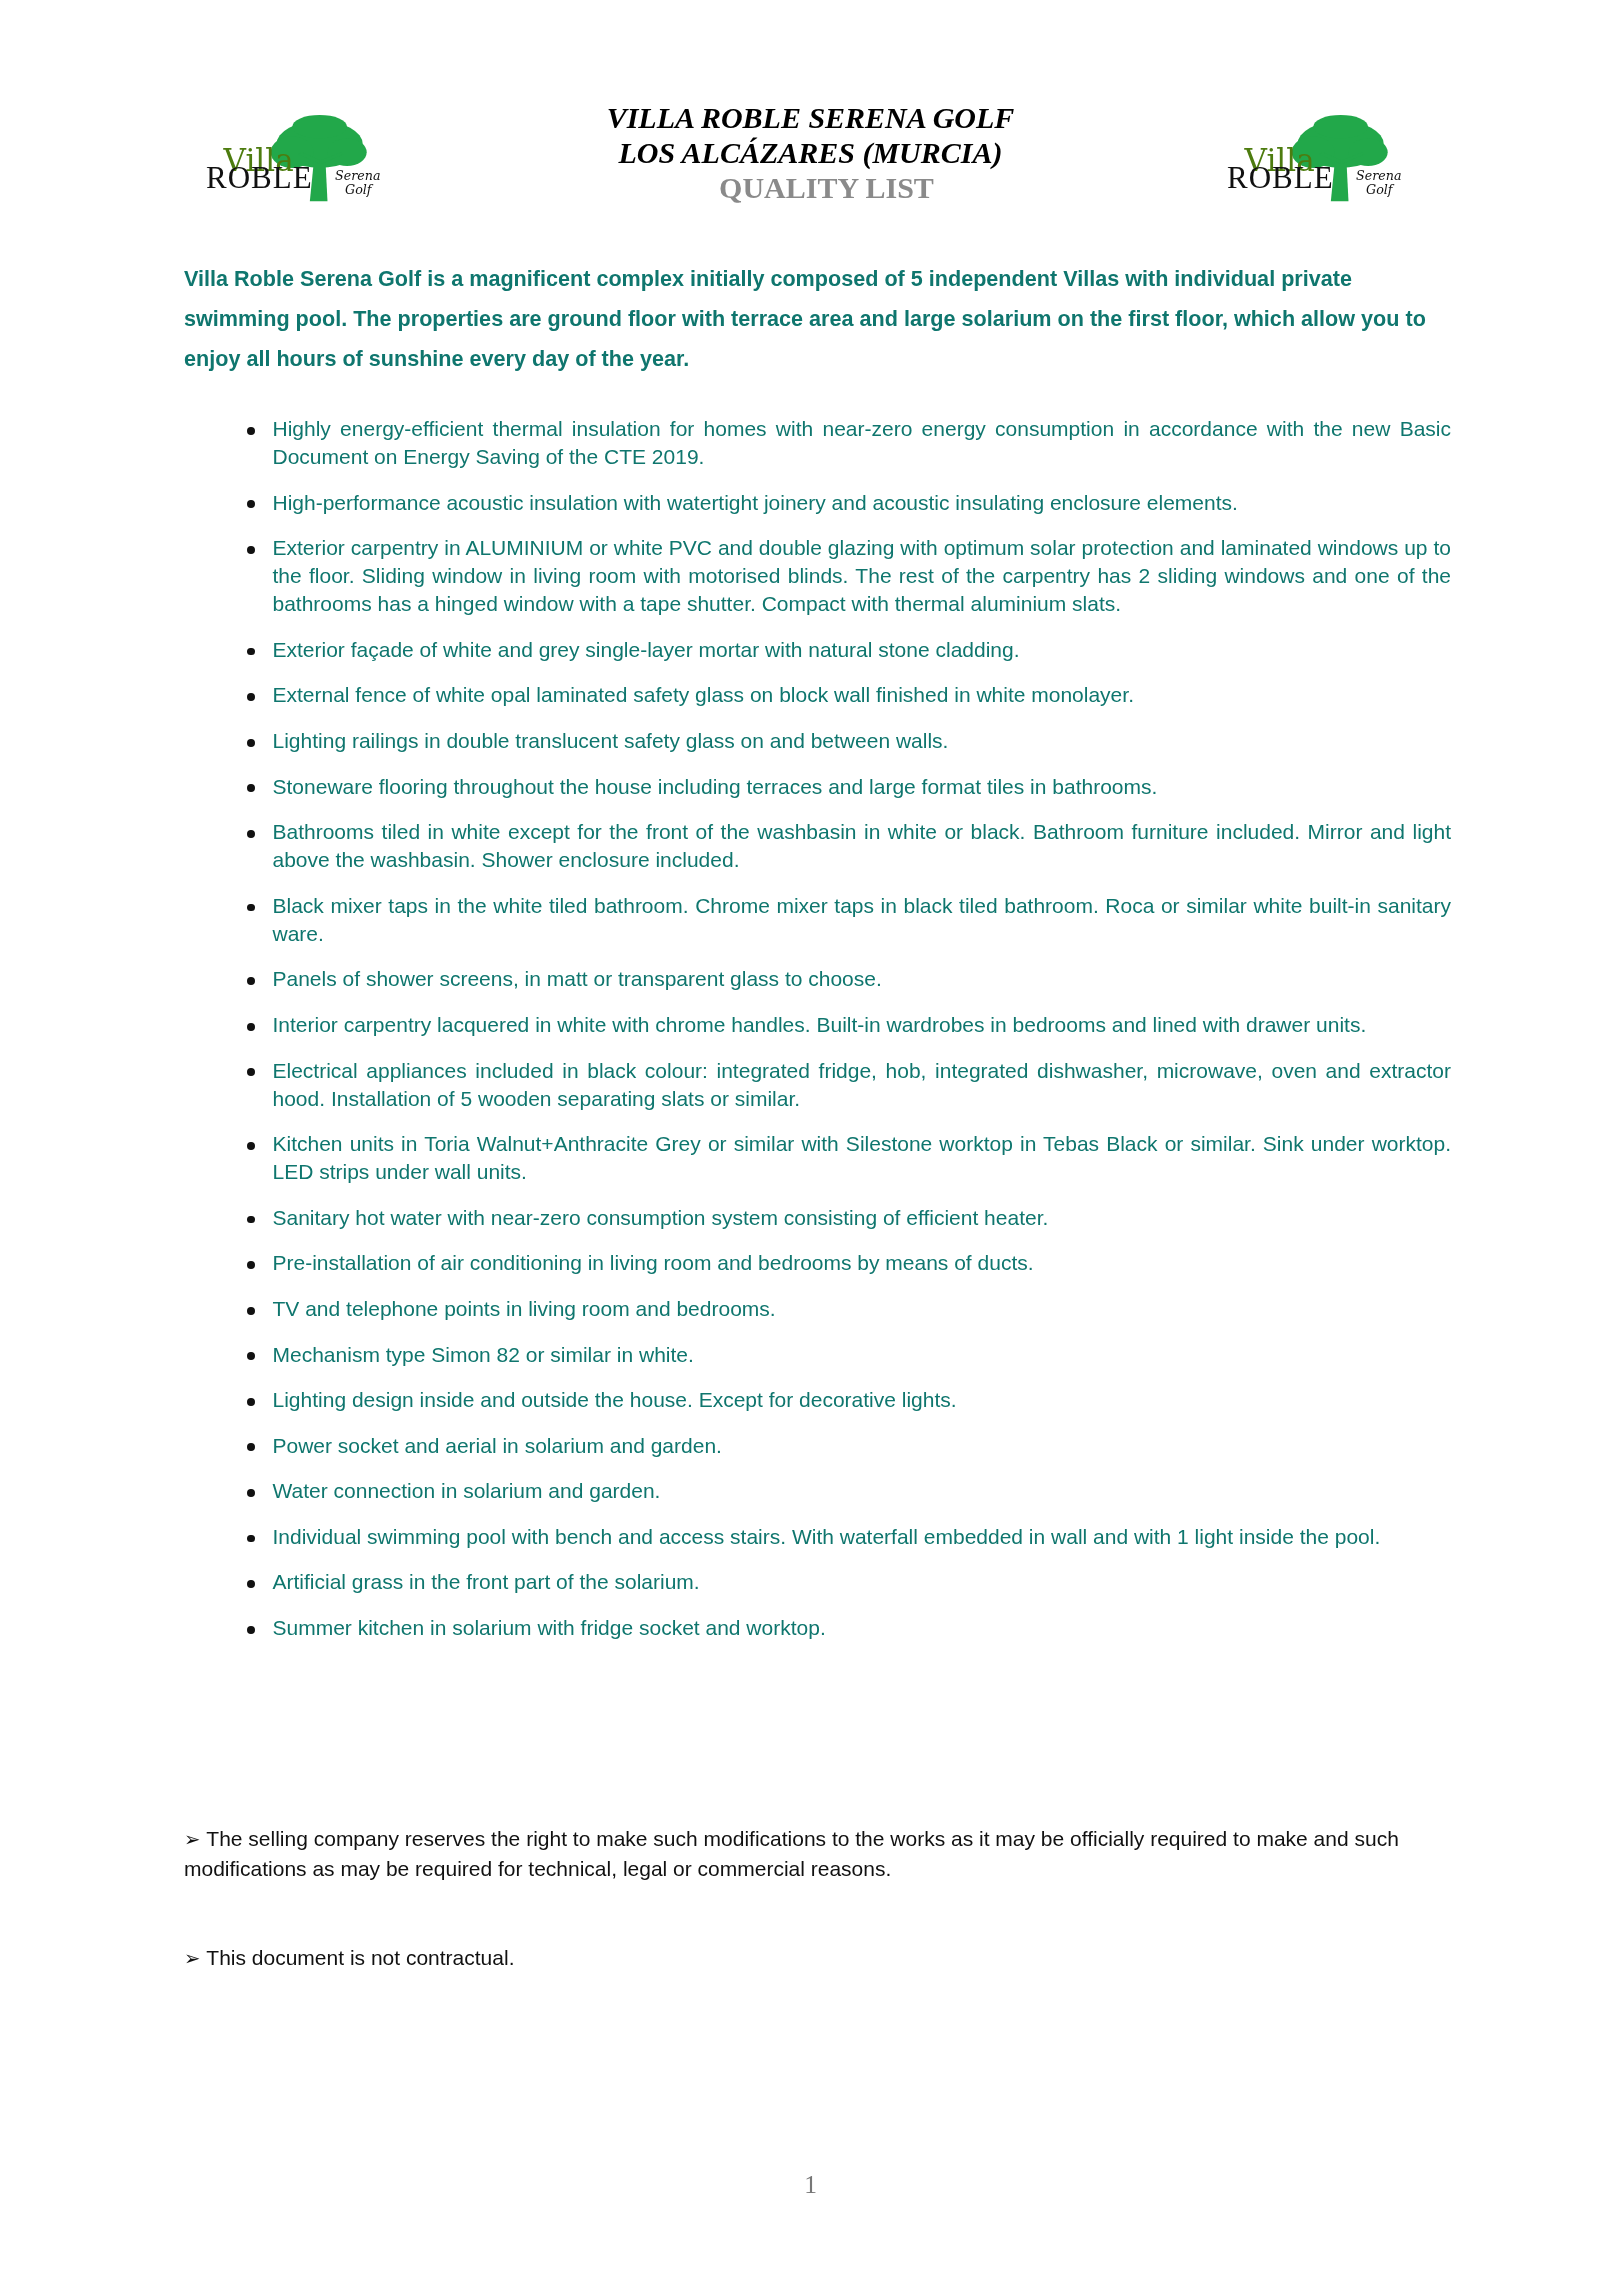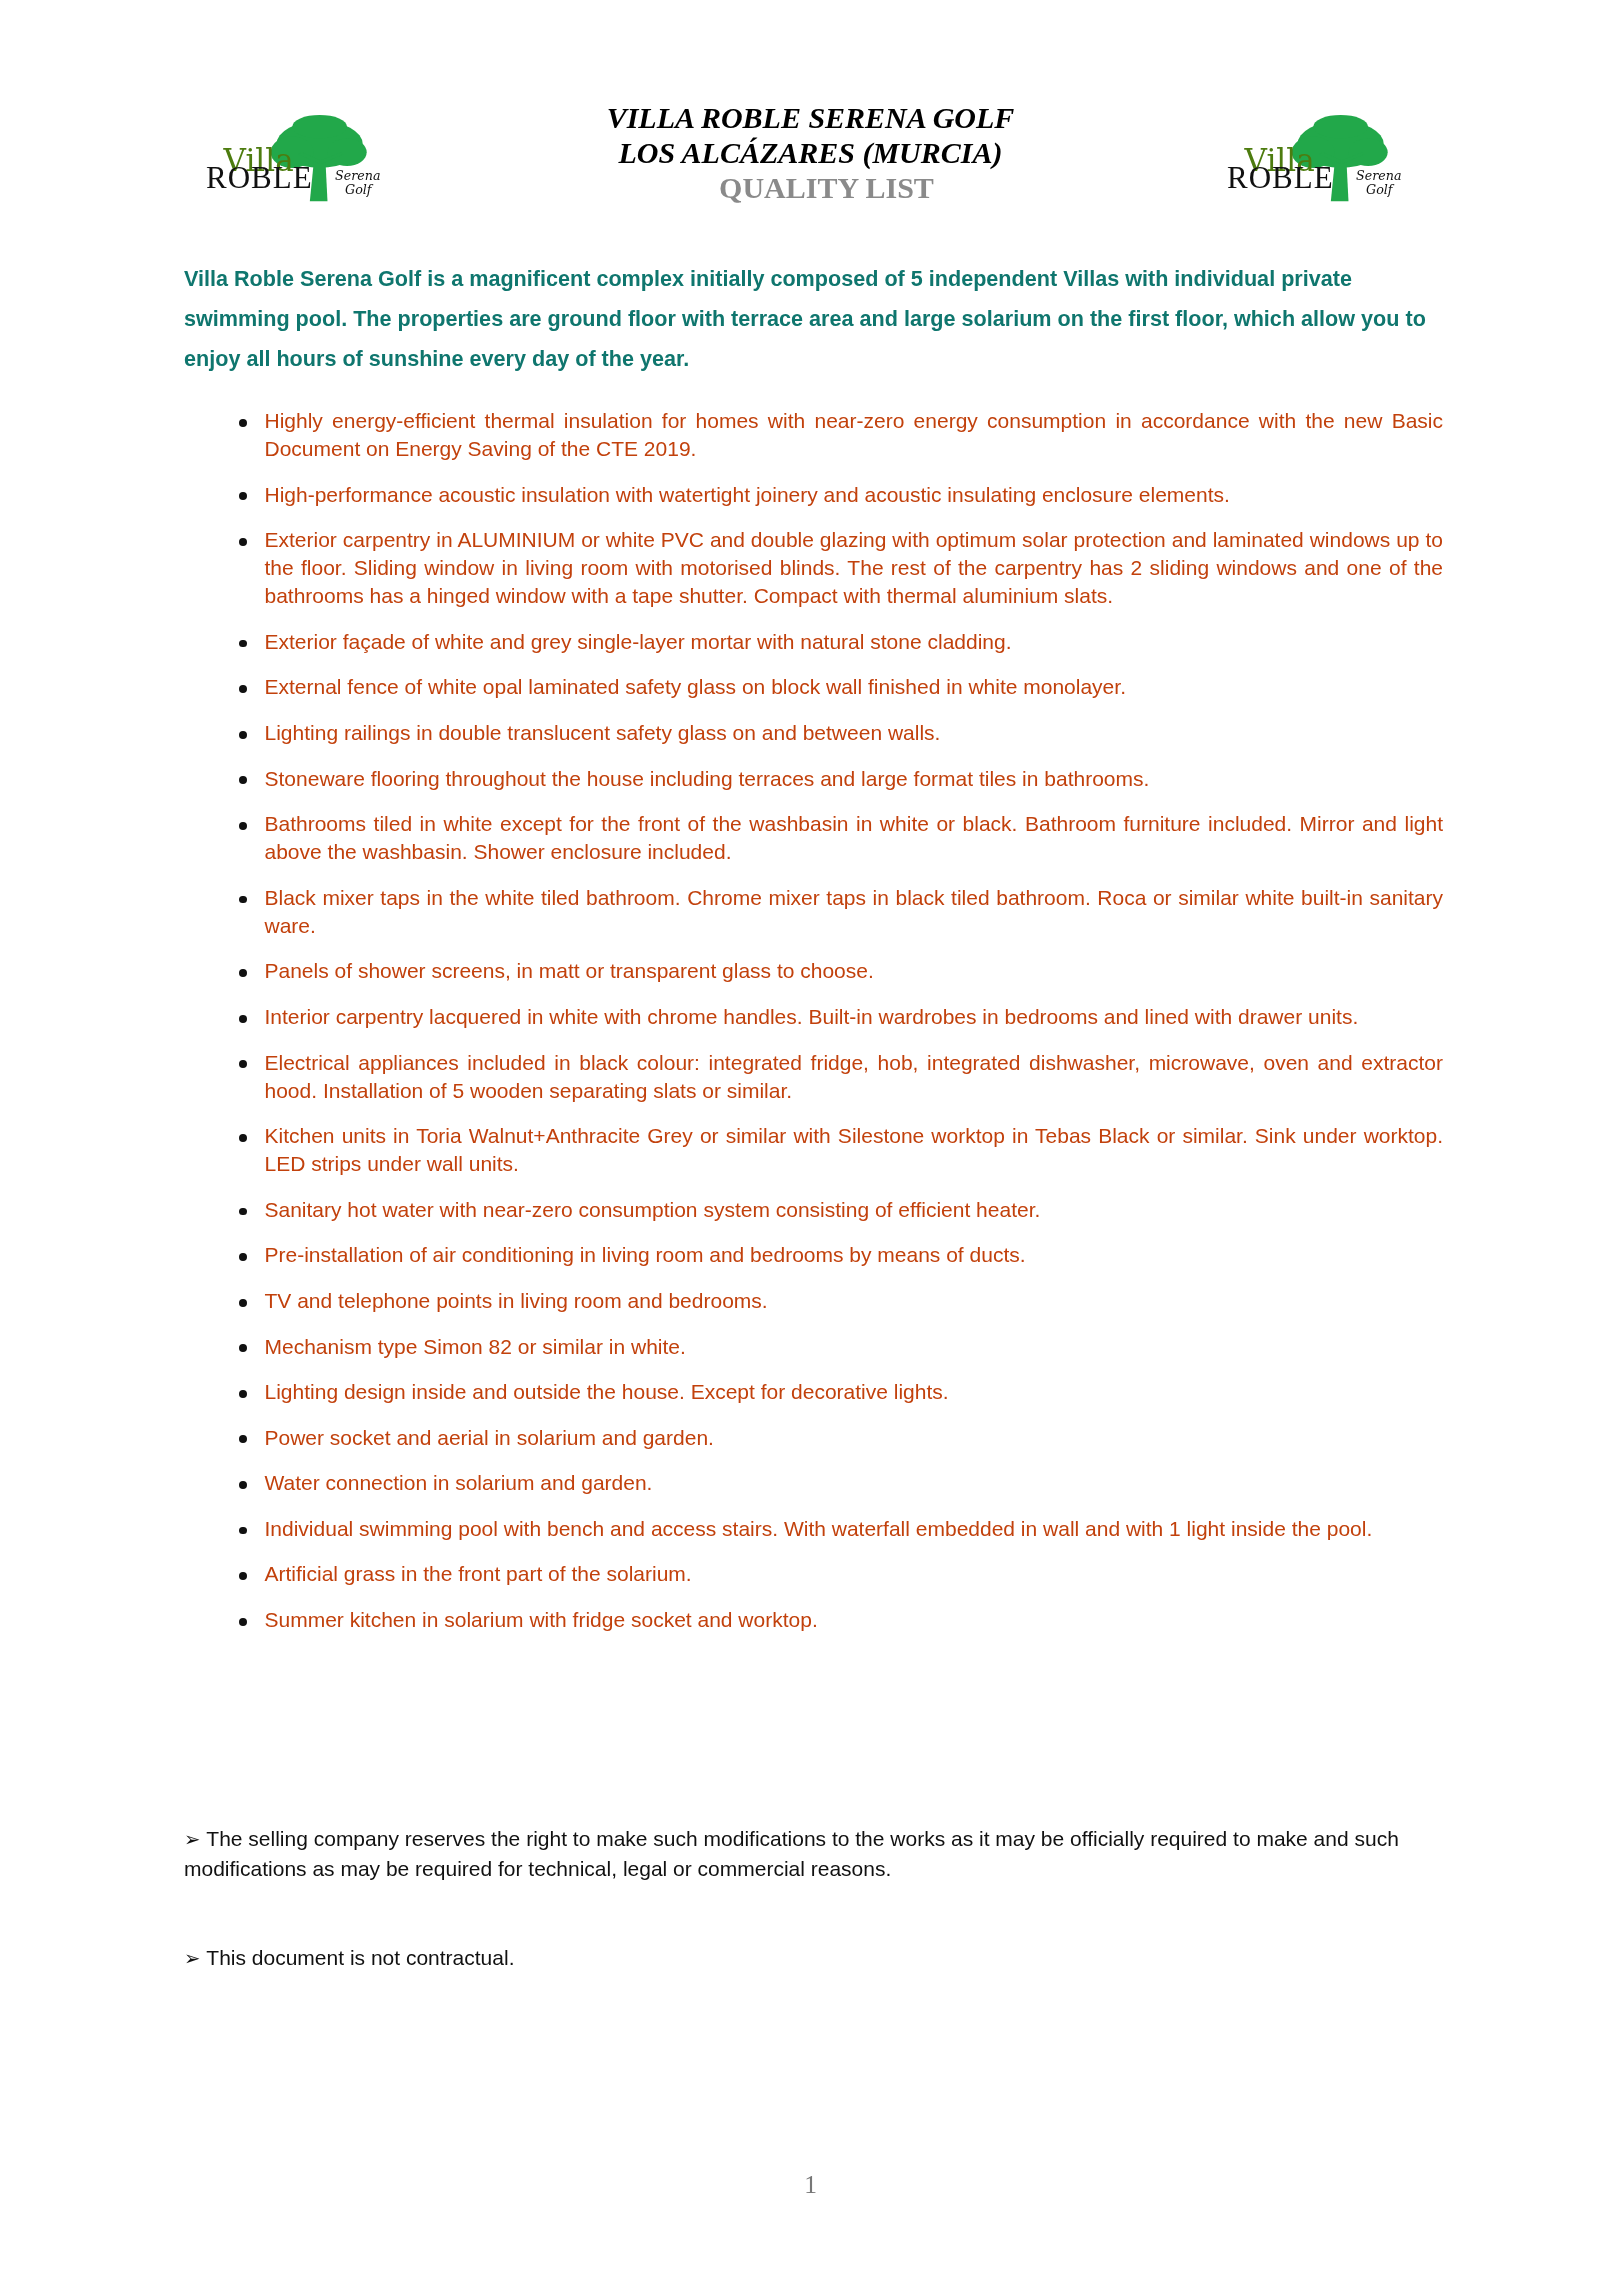--- a/index.html
+++ b/index.html
@@ -16,21 +16,21 @@
     .logo .serena { position: absolute; left: 131px; top: 57px; font-family: "DejaVu Serif", serif; font-style: italic; font-size: 12.7px; color: #111; line-height: 1; }
     .logo .golf { position: absolute; left: 141px; top: 71px; font-family: "DejaVu Serif", serif; font-style: italic; font-size: 12.7px; color: #111; line-height: 1; }
 
     .title-block { position: absolute; left: 0; width: 1621px; top: 100px; text-align: center; font-family: "Liberation Serif", serif; font-weight: bold; }
     .title-line { font-size: 30px; line-height: 35px; color: #000; font-style: italic; }
     .title-sub { font-size: 30px; line-height: 35px; color: #8a8a8a; padding-left: 32px; }
 
     .intro { position: absolute; left: 184px; width: 1253px; top: 259px; text-align: left; font-family: "Liberation Sans", sans-serif; font-weight: bold; font-size: 21.6px; line-height: 40px; color: #0f766e; }
 
     
-    .qlist { position: absolute; left: 239px; width: 1204px; top: 407px; margin: 0; padding: 0; list-style: none; font-family: "Liberation Sans", sans-serif; font-size: 21px; line-height: 28px; color: #c2410c; }
+    .qlist { position: absolute; left: 239px; width: 1204px; top: 407px; margin: 8px; padding: 0; list-style: none; font-family: "Liberation Sans", sans-serif; font-size: 21px; line-height: 28px; color: #0f766e; }
     .qlist li { position: relative; padding-left: 25.5px; margin-bottom: 17.6px; text-align: justify; }
     .qlist li .bullet { position: absolute; left: 0; top: 11.8px; width: 7.8px; height: 7.8px; border-radius: 50%; background: #111; }
     .qlist li .txt { display: block; }
     .qlist li .txt::first-line { }
 
     
     .note { position: absolute; left: 184px; width: 1259px; font-family: "Liberation Sans", sans-serif; font-size: 21px; line-height: 29px; color: #111; margin-top: 24px; }
     .note-1 { top: 1800px; }
     .note-2 { top: 1919px; }
     .arrow { display: inline-block; margin-right: 5.9px; font-size: 19.6px; }

